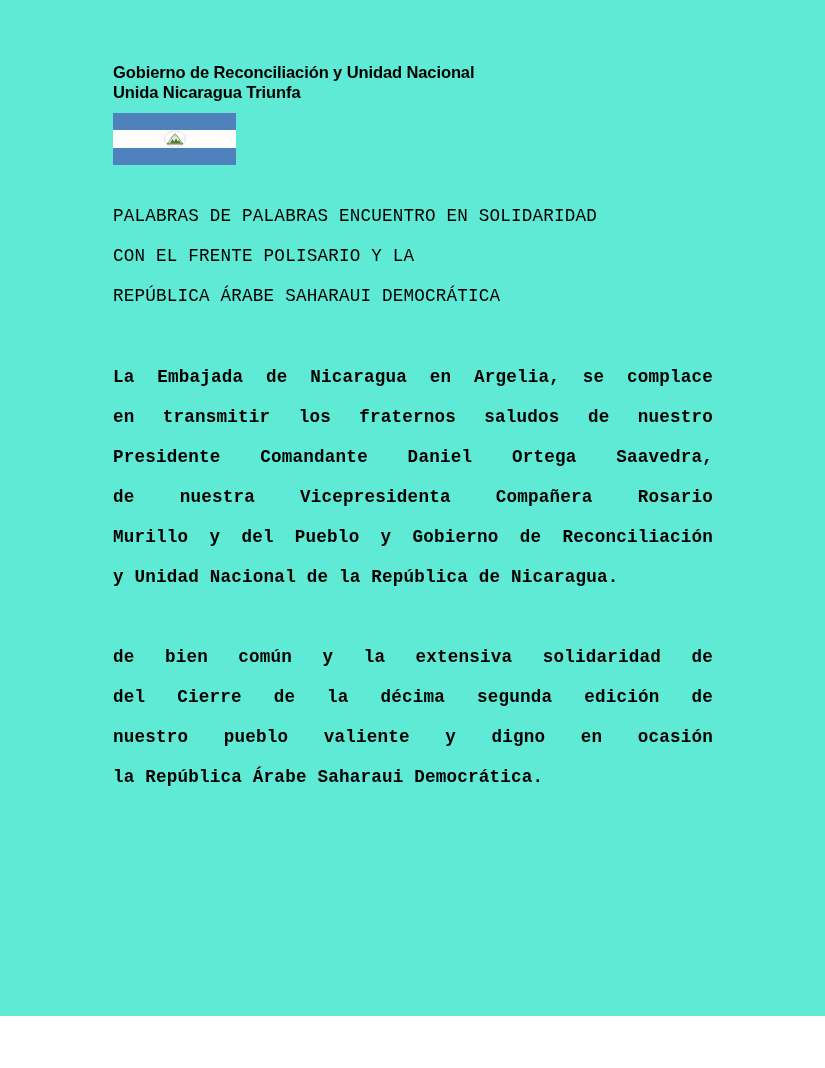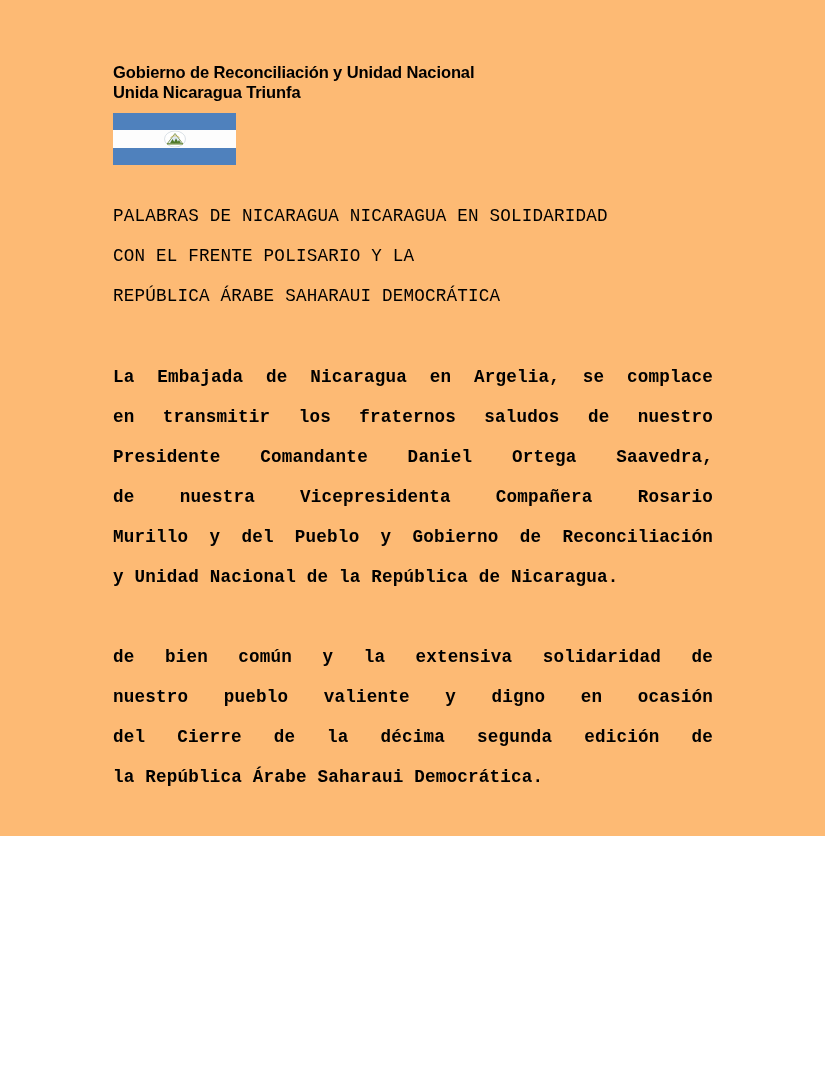--- a/index.html
+++ b/index.html
@@ -5,22 +5,22 @@
 <style>
   html, body {
     margin: 0;
     padding: 0;
     background: #ffffff;
   }
 
   .page {
     position: relative;
     width: 825px;
-    height: 836px;
-    background: #fdba74;
+    height: 1016px;
+    background: #5eead4;
     overflow: hidden;
     font-family: "Liberation Serif", serif;
     -webkit-font-smoothing: antialiased;
   }
 
   
   .letterhead {
     position: absolute;
     left: 113px;
     top: 62px;
@@ -164,36 +164,36 @@
         <path d="M13 14 Q22 7 31 14" fill="none" stroke="#c8b04a" stroke-width="1.4"></path>
         <rect x="6" y="25.5" width="32" height="2" fill="#6d8a3c"></rect>
       </svg>
     </div>
     <div class="flag-band blue"></div>
   </div>
 
   <div class="doc-body">
 
     <div class="block block-title">
-      <span class="ln">PALABRAS DE NICARAGUA NICARAGUA EN SOLIDARIDAD</span>
+      <span class="ln">PALABRAS DE PALABRAS ENCUENTRO EN SOLIDARIDAD</span>
       <span class="ln">CON EL FRENTE POLISARIO Y LA</span>
       <span class="ln">REPÚBLICA ÁRABE SAHARAUI DEMOCRÁTICA</span>
     </div>
 
 
     <div class="block block-para1">
       <span class="just">La Embajada de Nicaragua en Argelia, se complace</span>
       <span class="just">en transmitir los fraternos saludos de nuestro</span>
       <span class="just">Presidente Comandante Daniel Ortega Saavedra,</span>
       <span class="just">de nuestra Vicepresidenta Compañera Rosario</span>
       <span class="just">Murillo y del Pueblo y Gobierno de Reconciliación</span>
       <span class="last">y Unidad Nacional de la República de Nicaragua.</span>
     </div>
 
     <div class="block block-para2">
       <span class="just">de bien común y la extensiva solidaridad de</span>
+      <span class="just">del Cierre de la décima segunda edición de</span>
       <span class="just">nuestro pueblo valiente y digno en ocasión</span>
-      <span class="just">del Cierre de la décima segunda edición de</span>
       <span class="last">la República Árabe Saharaui Democrática.</span>
     </div>
 
   </div>
 </div>
 
 </body></html>

